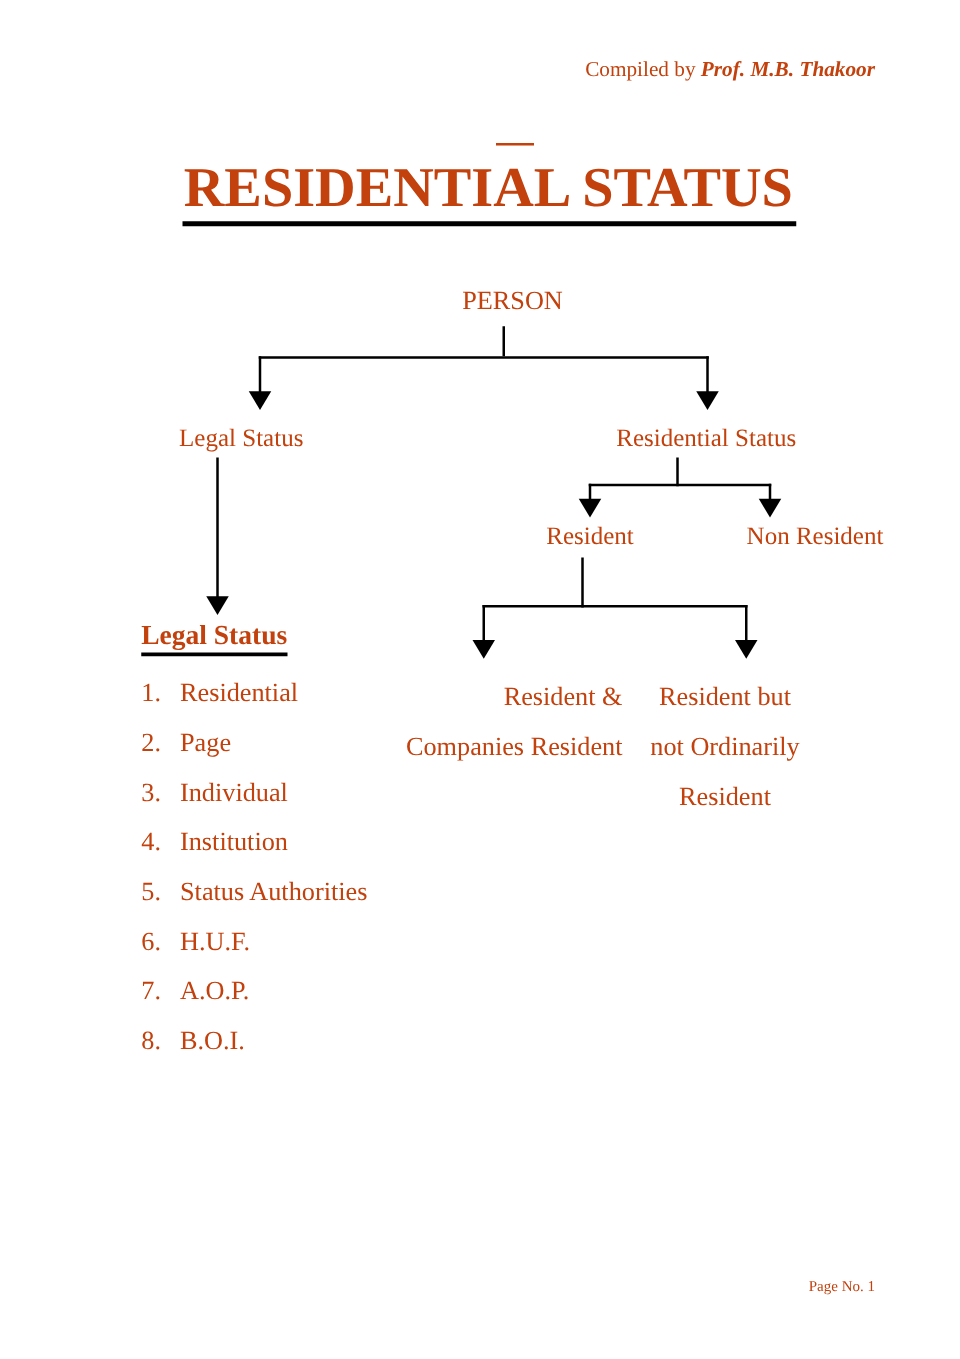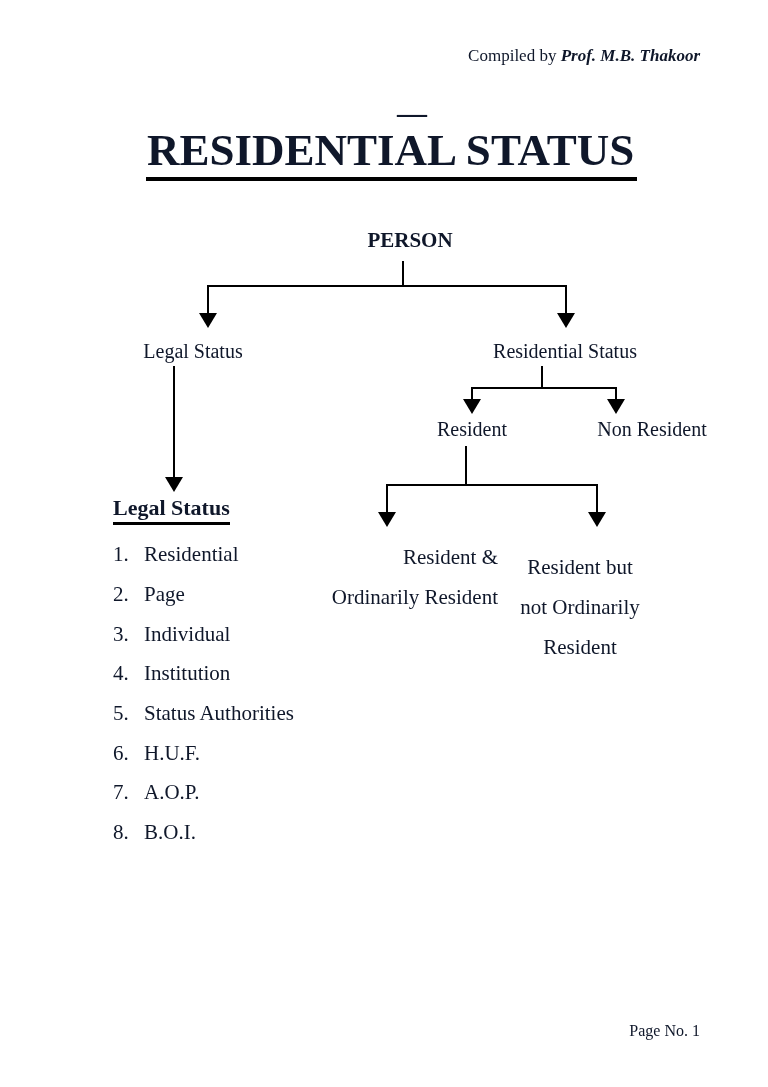--- a/index.html
+++ b/index.html
@@ -1,53 +1,53 @@
 <!DOCTYPE html>
 <html><head>
 <meta charset="utf-8">
 <style>
   html,body { margin:0; padding:0; background:#ffffff; }
   .page {
     position:relative; width:768px; height:1087px; background:#ffffff;
-    font-family:"Liberation Serif","DejaVu Serif",serif; color:#0f172a;
+    font-family:"Liberation Serif","DejaVu Serif",serif; color:#c2410c;
     overflow:hidden;
   }
   .header { position:absolute; top:46px; right:68px; font-size:17px; white-space:nowrap; }
   .header .author { font-weight:bold; font-style:italic; }
 
   .stray-mark { position:absolute; left:397px; top:98px; font-size:30px; font-weight:bold; line-height:30px; }
 
   .title {
     position:absolute; left:146px; top:126px; margin:0;
     font-size:45px; font-weight:bold; line-height:1.1;
     border-bottom:4px solid #000; padding:0 3px 1px 1px; white-space:nowrap;
   }
 
   .person { position:absolute; left:340px; top:228px; width:140px; text-align:center;
-            font-size:21px; font-weight:bold; }
+            font-size:21px; font-weight:normal; }
 
   .lbl { position:absolute; font-size:20px; text-align:center; white-space:nowrap; }
   .lbl-legal       { left:118px; top:340px; width:150px; }
   .lbl-residential { left:480px; top:340px; width:170px; }
   .lbl-resident    { left:402px; top:418px; width:140px; }
   .lbl-nonresident { left:582px; top:418px; width:140px; }
 
   .colB { position:absolute; left:258px; top:537px; width:240px; text-align:right;
           font-size:21px; line-height:40px; }
   .colC { position:absolute; left:460px; top:537px; width:240px; text-align:center;
-          font-size:21px; line-height:40px;margin-top:10px; }
+          font-size:21px; line-height:40px; }
 
   .legal-heading { position:absolute; left:113px; top:495px; font-size:22px; font-weight:bold;
                    border-bottom:3px solid #000; padding-bottom:1px; white-space:nowrap; }
 
   .list { position:absolute; left:113px; top:535px; font-size:21px; }
   .list .row { height:39.7px; display:flex; align-items:center; }
   .list .num { width:31px; }
 
-  .footer { position:absolute; top:1022px; right:68px; font-size:16px; }
+  .footer { position:absolute; top:1022px; right:68px; font-size:12px; }
 
   .vline, .hline { position:absolute; background:#000; }
   .vline { width:2px; }
   .hline { height:2px; }
   .arrow { position:absolute; width:0; height:0;
            border-left:9px solid transparent; border-right:9px solid transparent;
            border-top:15px solid #000; }
 
   .v-person   { left:402px; top:261px; height:24px; }
   .h-l1       { left:207px; top:285px; width:360px; }
@@ -113,21 +113,21 @@
   <div class="vline v-l3-left"></div>
   <div class="arrow a-l3-left"></div>
   <div class="vline v-l3-right"></div>
   <div class="arrow a-l3-right"></div>
 
   <div class="vline v-legal"></div>
   <div class="arrow a-legal"></div>
 
   <div class="colB">
     <div>Resident &amp;</div>
-    <div>Ordinarily Resident</div>
+    <div>Companies Resident</div>
   </div>
 
   <div class="colC">
     <div>Resident but</div>
     <div>not Ordinarily</div>
     <div>Resident</div>
   </div>
 
   <div class="legal-heading">Legal Status</div>
 

